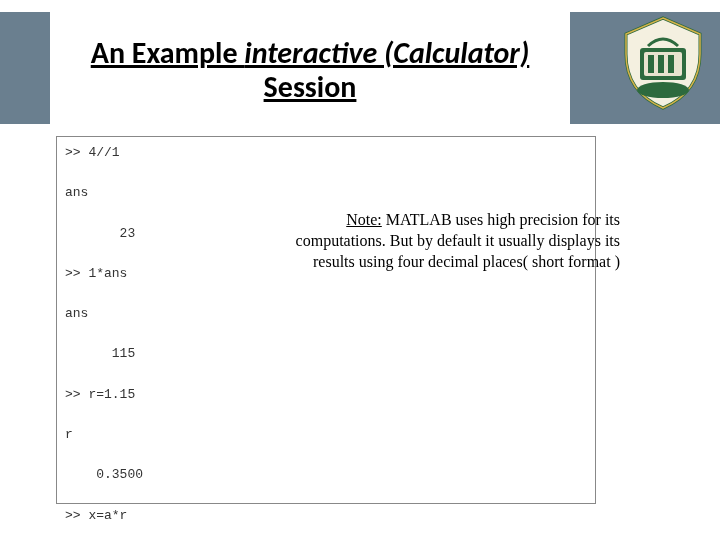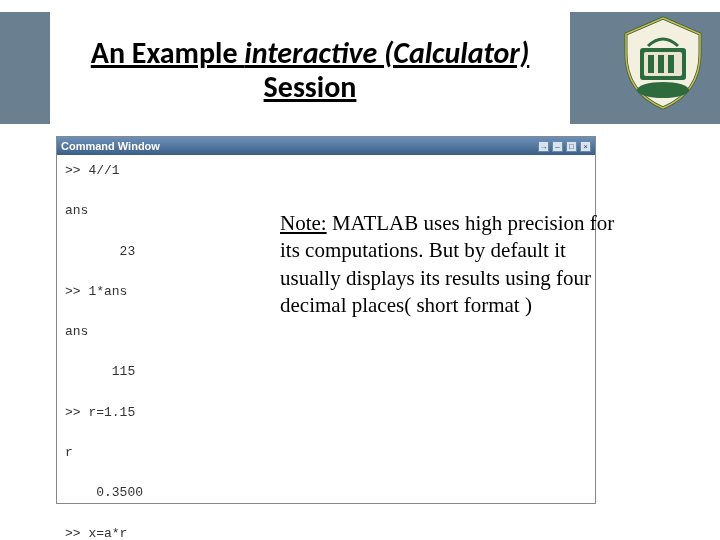--- a/index.html
+++ b/index.html
@@ -10,21 +10,21 @@
   .title-box h1 { font-family: Calibri, Arial, sans-serif; font-size: 30px; font-weight: 700; line-height: 1.15; color: #000; text-decoration: underline; }
   .title-box h1 .ital { font-style: italic; }
   .logo { position: absolute; top: 14px; right: 12px; width: 90px; height: 98px; }
   .logo svg { width: 100%; height: 100%; }
   .cmdwin { position: absolute; top: 136px; left: 56px; width: 540px; height: 368px; border: 1px solid #888; background: #fff; }
   .cmdwin-titlebar { height: 18px; background: linear-gradient(#6d90b8,#3a5f86); display: flex; align-items: center; justify-content: space-between; padding: 0 4px; }
   .cmdwin-title { color: #fff; font-family: Tahoma, Arial, sans-serif; font-size: 11px; font-weight: 700; }
   .cmdwin-ctrls { display: flex; gap: 3px; }
   .cmdwin-ctrls .ctrl { width: 11px; height: 11px; background: #d7e4ef; border: 1px solid #6a89a6; font-size: 8px; line-height: 9px; text-align: center; font-family: Arial, sans-serif; color: #2a3d52; }
   .cmdwin-body { padding: 6px 8px; font-family: "Courier New", monospace; font-size: 13px; color: #333; line-height: 1.55; white-space: pre; }
-  .note { position: absolute; top: 210px; left: 280px; width: 340px; font-family: "Times New Roman", serif; font-size: 21px; color: #000; line-height: 1.3; text-align: left; }
+  .note { position: absolute; top: 210px; left: 280px; width: 340px; font-family: "Times New Roman", serif; font-size: 16px; color: #000; line-height: 1.3; text-align: right; }
   .note .u { text-decoration: underline; }
 </style>
 </head>
 <body>
 
 <div class="slide">
   <div class="header-band"></div>
 
   <div class="title-box">
     <h1>
@@ -40,29 +40,20 @@
       <rect x="26" y="38" width="38" height="24" rx="2" fill="#e9e3cf"></rect>
       <rect x="30" y="41" width="6" height="18" fill="#2d6a3e"></rect>
       <rect x="40" y="41" width="6" height="18" fill="#2d6a3e"></rect>
       <rect x="50" y="41" width="6" height="18" fill="#2d6a3e"></rect>
       <path d="M30 32 Q45 18 60 32" fill="none" stroke="#2d6a3e" stroke-width="3"></path>
       <ellipse cx="45" cy="76" rx="26" ry="8" fill="#2d6a3e"></ellipse>
     </svg>
   </div>
 
   <div class="cmdwin">
-    <div class="cmdwin-titlebar">
-      <span class="cmdwin-title">Command Window</span>
-      <div class="cmdwin-ctrls">
-        <span class="ctrl">→</span>
-        <span class="ctrl">–</span>
-        <span class="ctrl">□</span>
-        <span class="ctrl">×</span>
-      </div>
-    </div>
     <div class="cmdwin-body">&gt;&gt; 4//1
 
 ans
 
        23
 
 &gt;&gt; 1*ans
 
 ans
 

